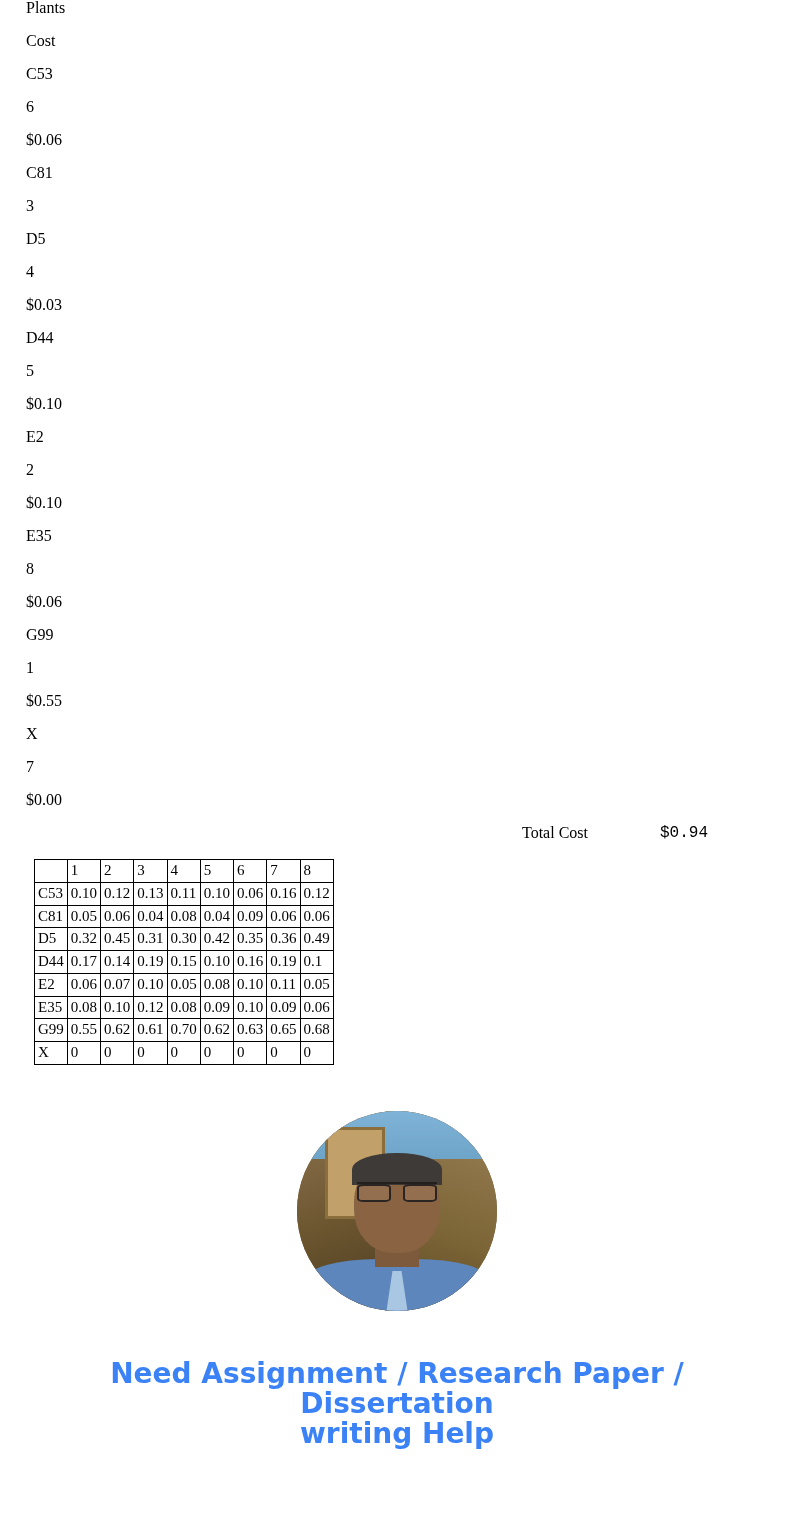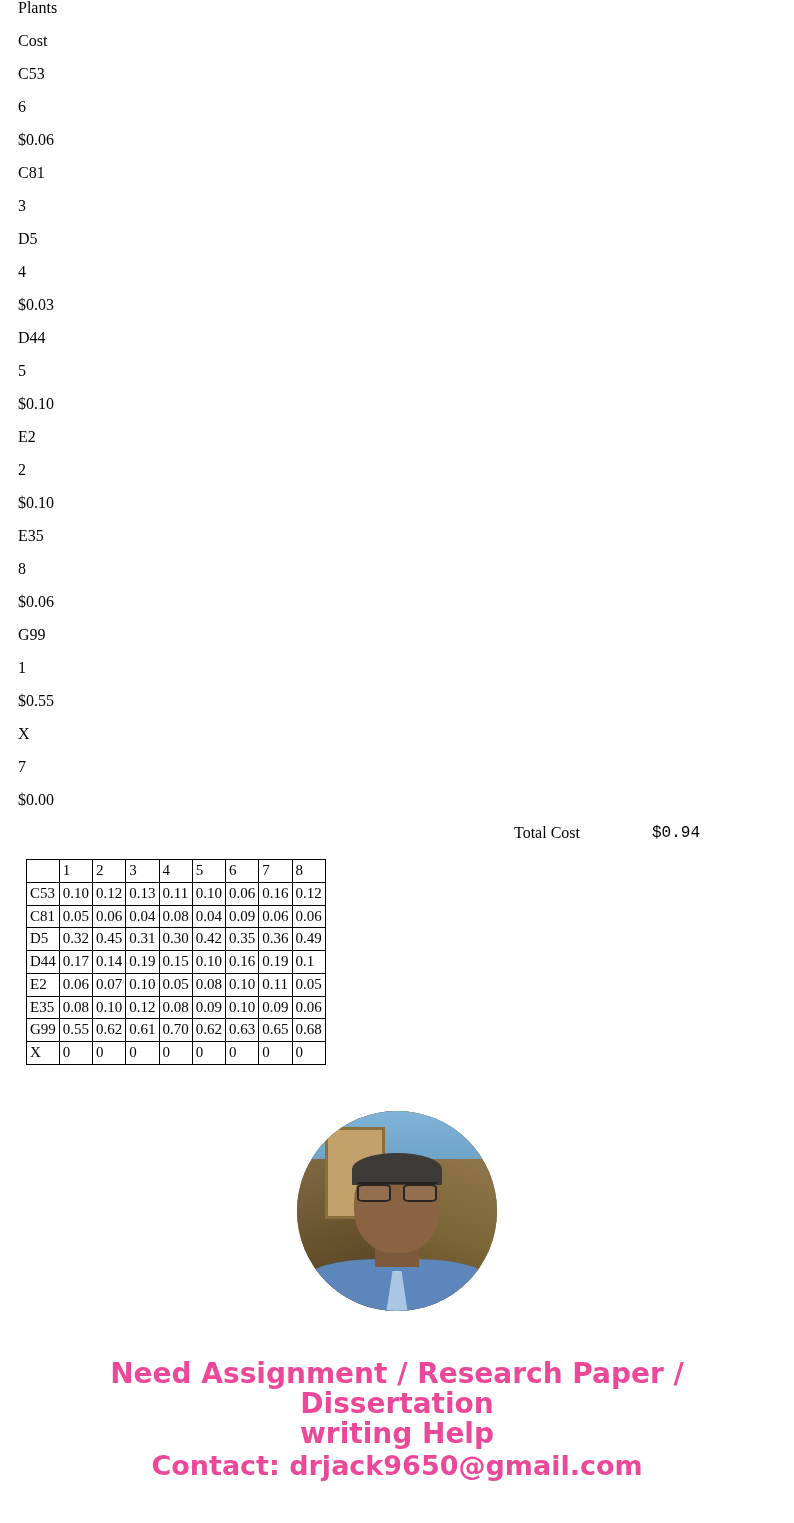--- a/index.html
+++ b/index.html
@@ -9,21 +9,21 @@
   }
   body {
     width: 794px;
     font-family: "Liberation Serif", "DejaVu Serif", serif;
     font-size: 16px;
     color: #000000;
   }
   .page {
     width: 794px;
     box-sizing: border-box;
-    padding: 0 16px;
+    padding: 0 24px;
   }
   
   .stack {
     margin: 0;
     padding: 0;
   }
   .stack-line {
     padding: 0;
     margin: 0 0 17px 2px;
     line-height: 1.0;
@@ -184,21 +184,21 @@
     background: #7d5a3c;
   }
   
   .cta {
     margin-top: 44px;
     text-align: center;
     font-family: "DejaVu Sans", "Liberation Sans", sans-serif;
     font-weight: bold;
     font-size: 28px;
     line-height: 1.08;
-    color: #ec4899;
+    color: #3b82f6;
   }
   .cta .line2 {
     display: block;
   }
   .cta .contact {
     display: block;
     margin-top: 2px;
     font-size: 27px;
   }
 </style>
@@ -357,16 +357,15 @@
       <div class="tie"></div>
       <div class="head"></div>
       <div class="hair"></div>
       <div class="glasses"></div>
     </div>
   </div>
 
   <div class="cta">
     <span>Need Assignment / Research Paper / Dissertation</span>
     <span class="line2">writing Help</span>
-    <span class="contact">Contact: drjack9650@gmail.com</span>
   </div>
 
 </div>
 
 </body></html>

